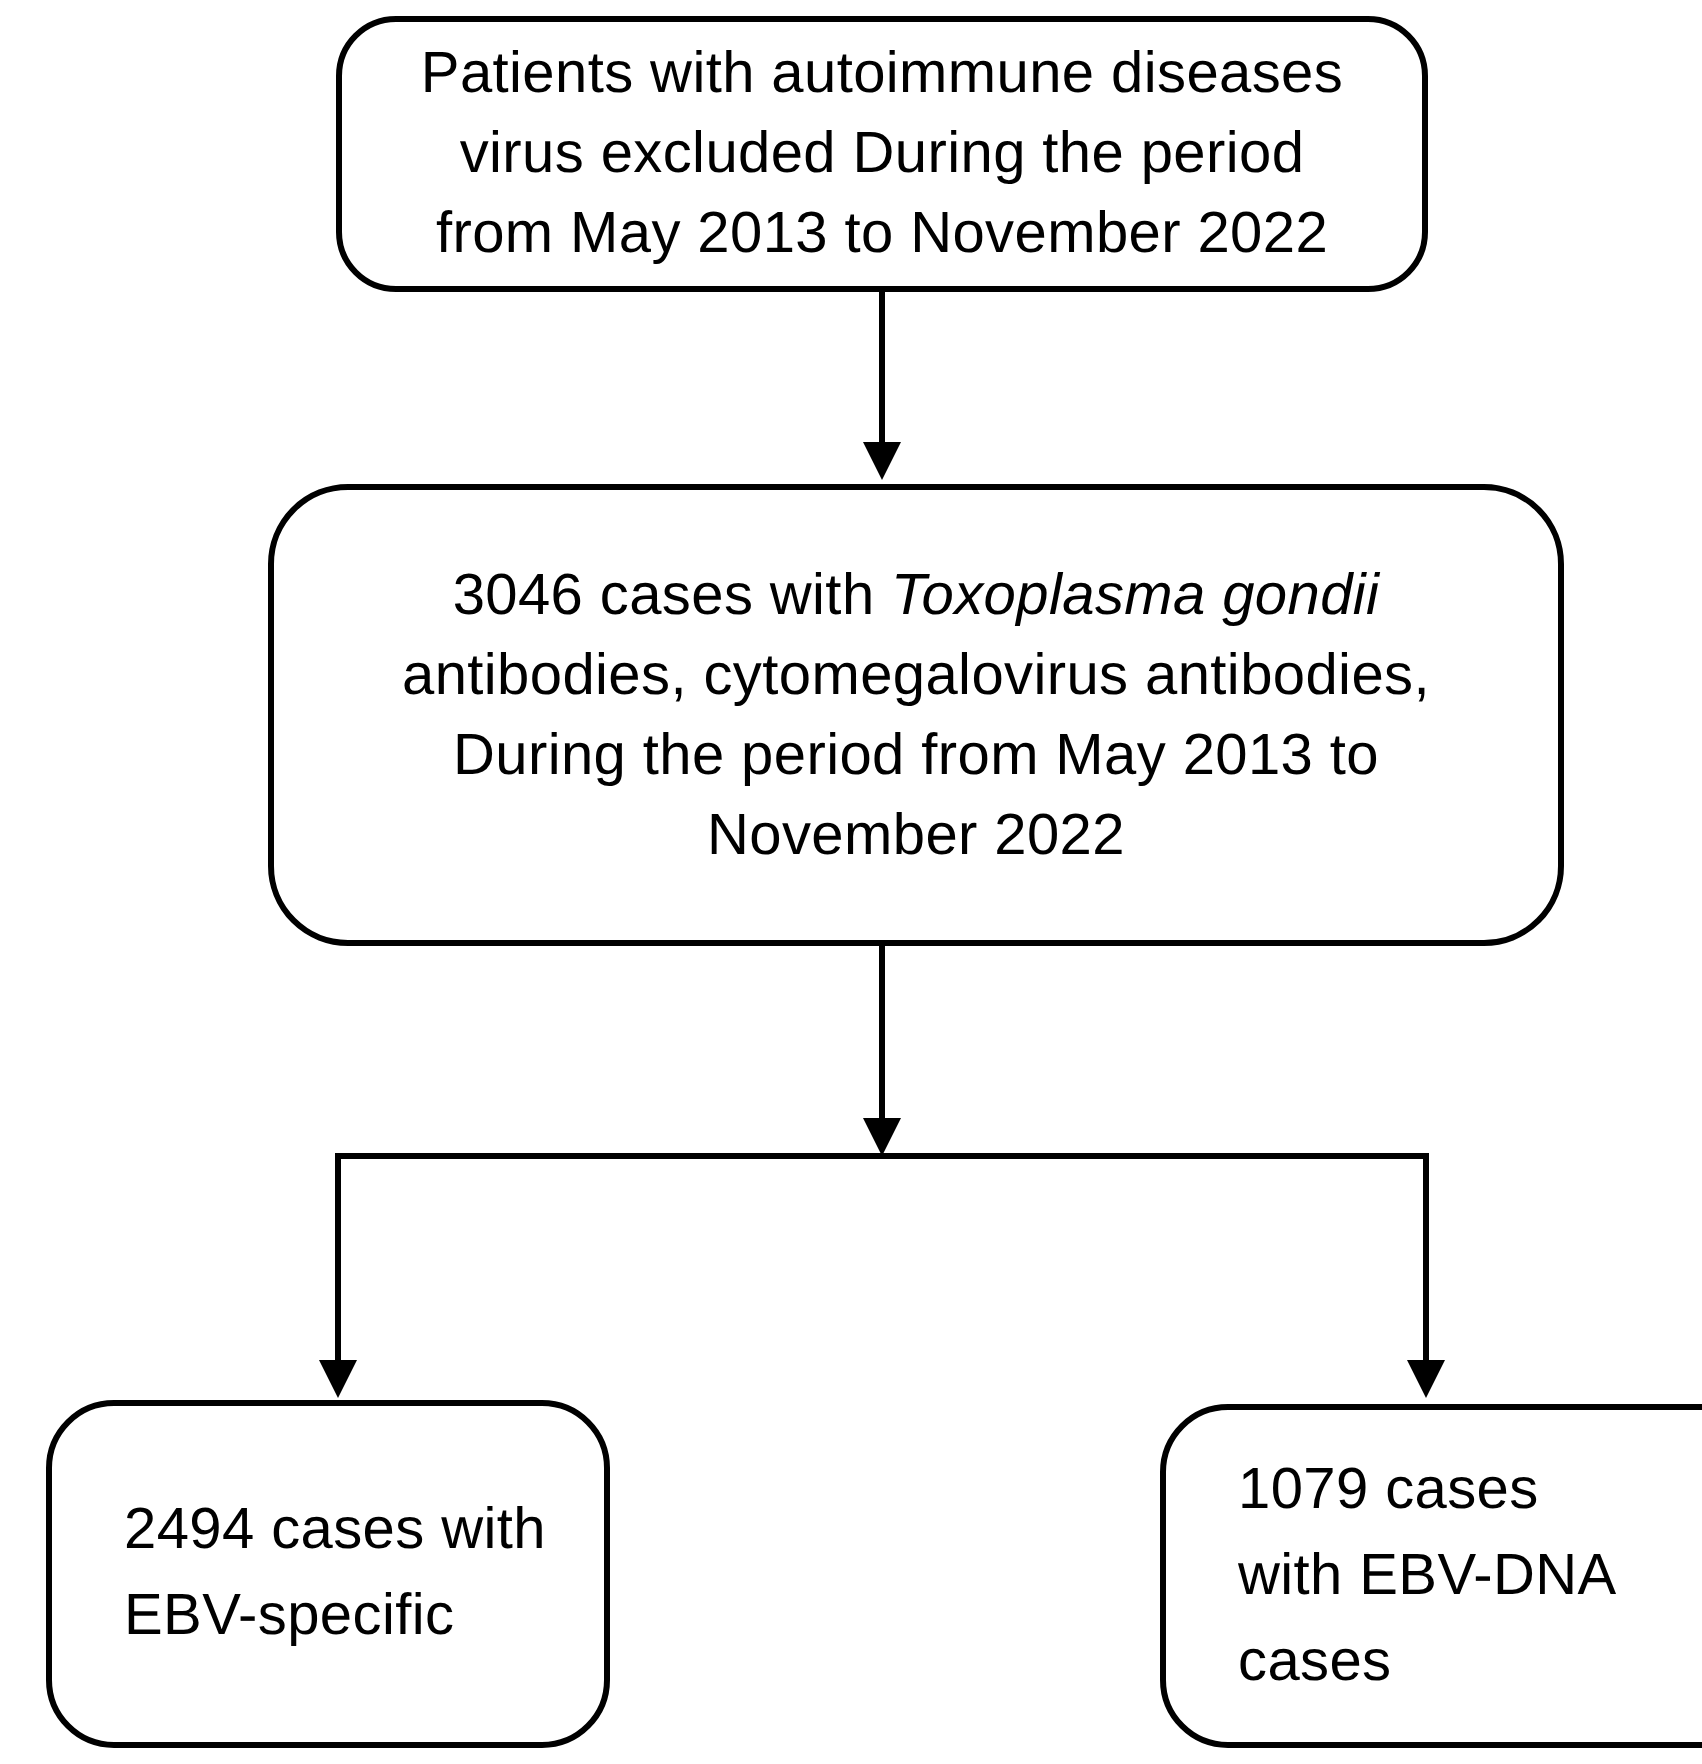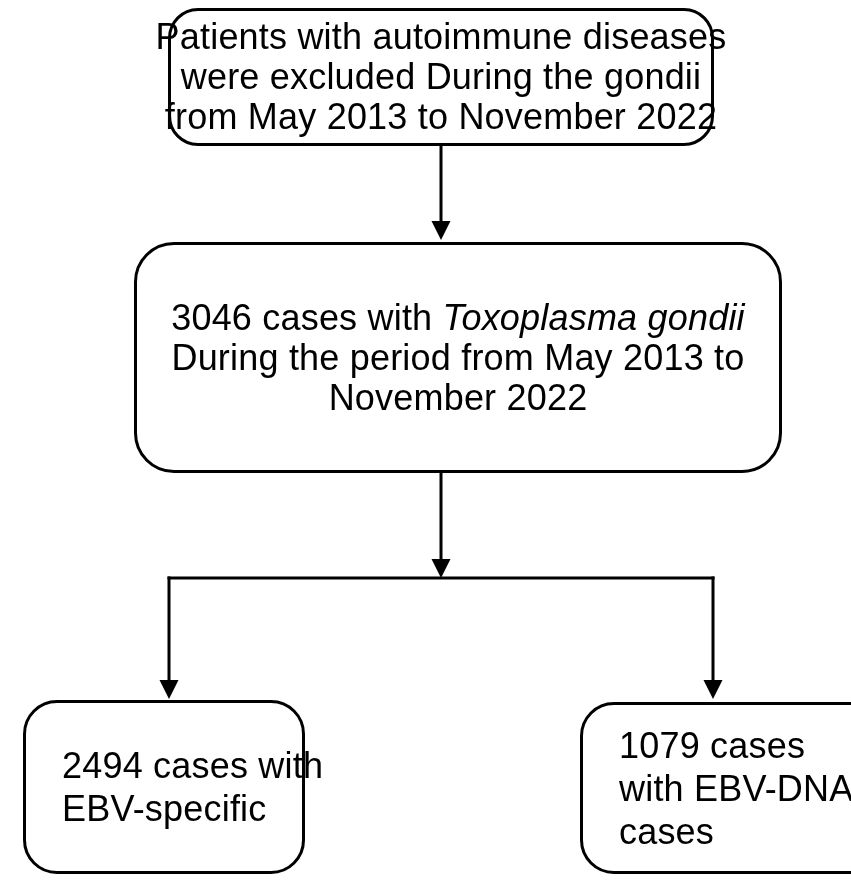--- a/index.html
+++ b/index.html
@@ -33,21 +33,21 @@
     stroke: none;
   }
   .box {
     position: absolute;
     box-sizing: border-box;
     border: 3px solid #000000;
     background: #ffffff;
     display: flex;
     flex-direction: column;
     justify-content: center;
-    font-size: 36px;
+    font-size: 29px;
     letter-spacing: 0.2px;
   }
   .box .line {
     white-space: nowrap;
   }
   .box-centered {
     align-items: center;
     text-align: center;
     line-height: 40px;
   }
@@ -119,26 +119,27 @@
     </g>
 
     <g>
       <line x1="713" y1="576.5" x2="713" y2="682"></line>
       <polygon points="703.5,680 722.5,680 713,699"></polygon>
     </g>
   </svg>
 
   <div class="box box-centered box-exclusion">
     <div class="line">Patients with autoimmune diseases</div>
-    <div class="line">were excluded During the gondii</div>
+    <div class="line">virus excluded During the period</div>
     <div class="line">from May 2013 to November 2022</div>
   </div>
 
   <div class="box box-centered box-screening">
     <div class="line"><span>3046 cases with </span><em class="species">Toxoplasma gondii</em></div>
+    <div class="line">antibodies, cytomegalovirus antibodies,</div>
     <div class="line">During the period from May 2013 to</div>
     <div class="line">November 2022</div>
   </div>
 
   <div class="box box-left box-ebv-antibodies">
     <div class="line">2494 cases with</div>
     <div class="line">EBV-specific</div>
   </div>
 
   <div class="box box-left box-ebv-dna">

